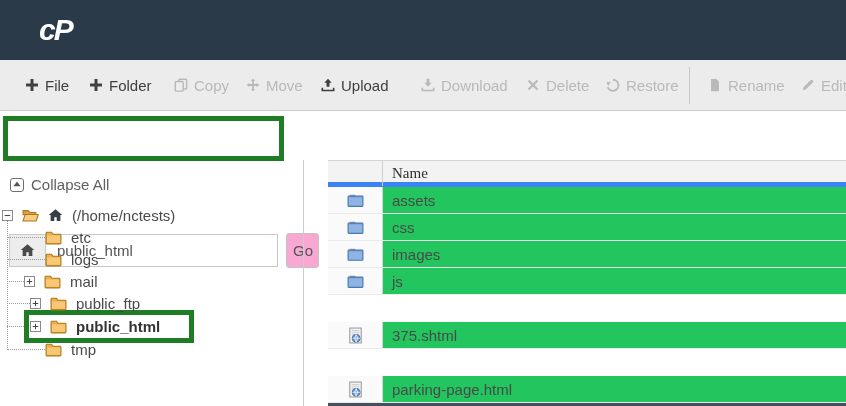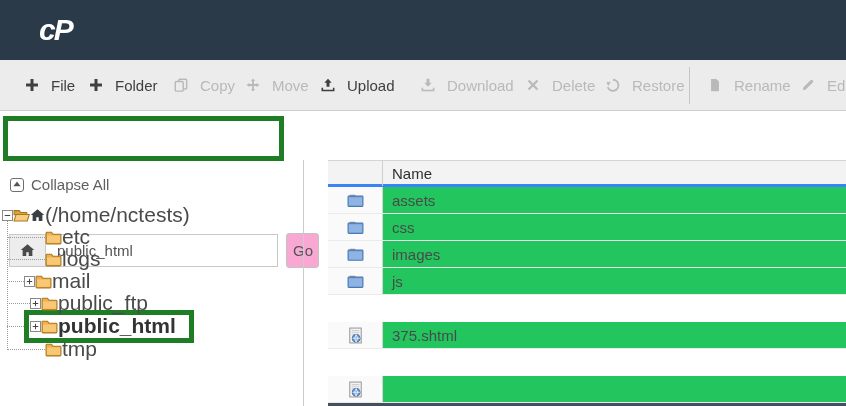--- a/index.html
+++ b/index.html
@@ -13,21 +13,21 @@
   
   .app-header{position:absolute;left:0;top:0;width:846px;height:60px;background:#2b3a48;
               display:flex;align-items:center;}
   .logo{margin-left:39px;color:#fff;font-size:30px;font-weight:bold;font-style:italic;
         letter-spacing:-2px;line-height:1;}
   .app-title{margin-left:17px;color:#f5f7f8;font-size:21px;}
 
   
   .toolbar{position:absolute;left:0;top:60px;width:846px;height:51px;background:#ececec;
            border-bottom:1px solid #cfcfcf;box-sizing:border-box;}
-  .tb-item{position:absolute;top:0;height:50px;display:flex;align-items:center;gap:12px;
+  .tb-item{position:absolute;top:0;height:50px;display:flex;align-items:center;gap:6px;
            font-size:15px;color:#3f3f3f;cursor:pointer;white-space:nowrap;}
   .tb-item.disabled{color:#b9b9b9;cursor:default;}
   .tb-sep{position:absolute;left:689px;top:7px;width:1px;height:37px;background:#c6c6c6;}
 
   
   .pathbar{position:absolute;left:0;top:111px;width:846px;height:49px;background:#fff;}
   .addon{position:absolute;left:9px;top:123px;width:37px;height:33px;background:#ededed;
          border:1px solid #c9c9c9;box-sizing:border-box;display:flex;align-items:center;
          justify-content:center;color:#4a4a4a;}
   .path-input{position:absolute;left:45px;top:123px;width:233px;height:33px;border:1px solid #c9c9c9;
@@ -40,32 +40,32 @@
 
   
   .annot{position:absolute;border:5px solid #1f7d26;box-sizing:border-box;pointer-events:none;z-index:2;}
   .annot-path{left:3px;top:116px;width:281px;height:45px;}
   .annot-tree{left:24px;top:310px;width:170px;height:33px;}
 
   
   .sidebar-border{position:absolute;left:303px;top:160px;width:1px;height:246px;background:#ccc;}
   .collapse-all{position:absolute;left:10px;top:176px;display:flex;align-items:center;gap:7px;
          font-size:15px;color:#5f5f5f;cursor:pointer;}
-  .tree-row{position:absolute;display:flex;align-items:center;gap:0;height:22px;font-size:21px;
+  .tree-row{position:absolute;display:flex;align-items:center;gap:9px;height:22px;font-size:15px;
          color:#4a4a4a;cursor:pointer;white-space:nowrap;z-index:3;}
   .tree-row.selected .tree-label{font-weight:bold;color:#333;}
   .expander{width:11px;height:11px;flex:none;cursor:pointer;}
   .tree-vline{position:absolute;left:7px;top:221px;height:127px;width:0;
          border-left:1px dotted #9a9a9a;z-index:1;}
   .tree-stub{position:absolute;height:0;border-top:1px dotted #9a9a9a;left:7px;z-index:1;}
 
   
   .filetable{position:absolute;left:328px;top:160px;width:518px;height:246px;}
   .ft-header{position:absolute;left:0;top:0;width:518px;height:27px;background:#f3f3f3;
-         border-top:1px solid #d4d4d4;border-bottom:3px solid #3b82f6;box-sizing:border-box;}
+         border-top:1px solid #d4d4d4;border-bottom:5px solid #3b82f6;box-sizing:border-box;font-family:Liberation Serif, serif;}
   .ft-header-icon-col{position:absolute;left:0;top:0;width:55px;height:25px;
          border-right:1px solid #cfcfcf;box-sizing:border-box;}
   .ft-header-name{position:absolute;left:64px;top:0;height:25px;display:flex;align-items:center;
          font-size:15px;color:#2e2e2e;}
   .ft-row{position:absolute;left:0;width:518px;height:27px;border-bottom:1px solid #eaeaea;
          box-sizing:border-box;cursor:pointer;background:#22c55e;}
   .ft-icon-cell{position:absolute;left:0;top:0;width:55px;height:26px;background:#fafafa;
          border-right:1px solid #d4d4d4;box-sizing:border-box;display:flex;align-items:center;justify-content:center;}
   .ft-name{position:absolute;left:64px;top:0;height:26px;display:flex;align-items:center;
          font-size:15px;color:#4a4a4a;}
@@ -400,16 +400,17 @@
         </svg>
       </div>
     <div class="ft-name">375.shtml</div>
   </div>
   <div class="ft-row" style="top:216px">
     <div class="ft-icon-cell">
         <svg class="ic16">
           <use href="#sym-file-html"></use>
         </svg>
       </div>
+    <div class="ft-name">parking-page.html</div>
   </div>
 
   <div class="ft-bottom"></div>
 </div>
 
 </body></html>

